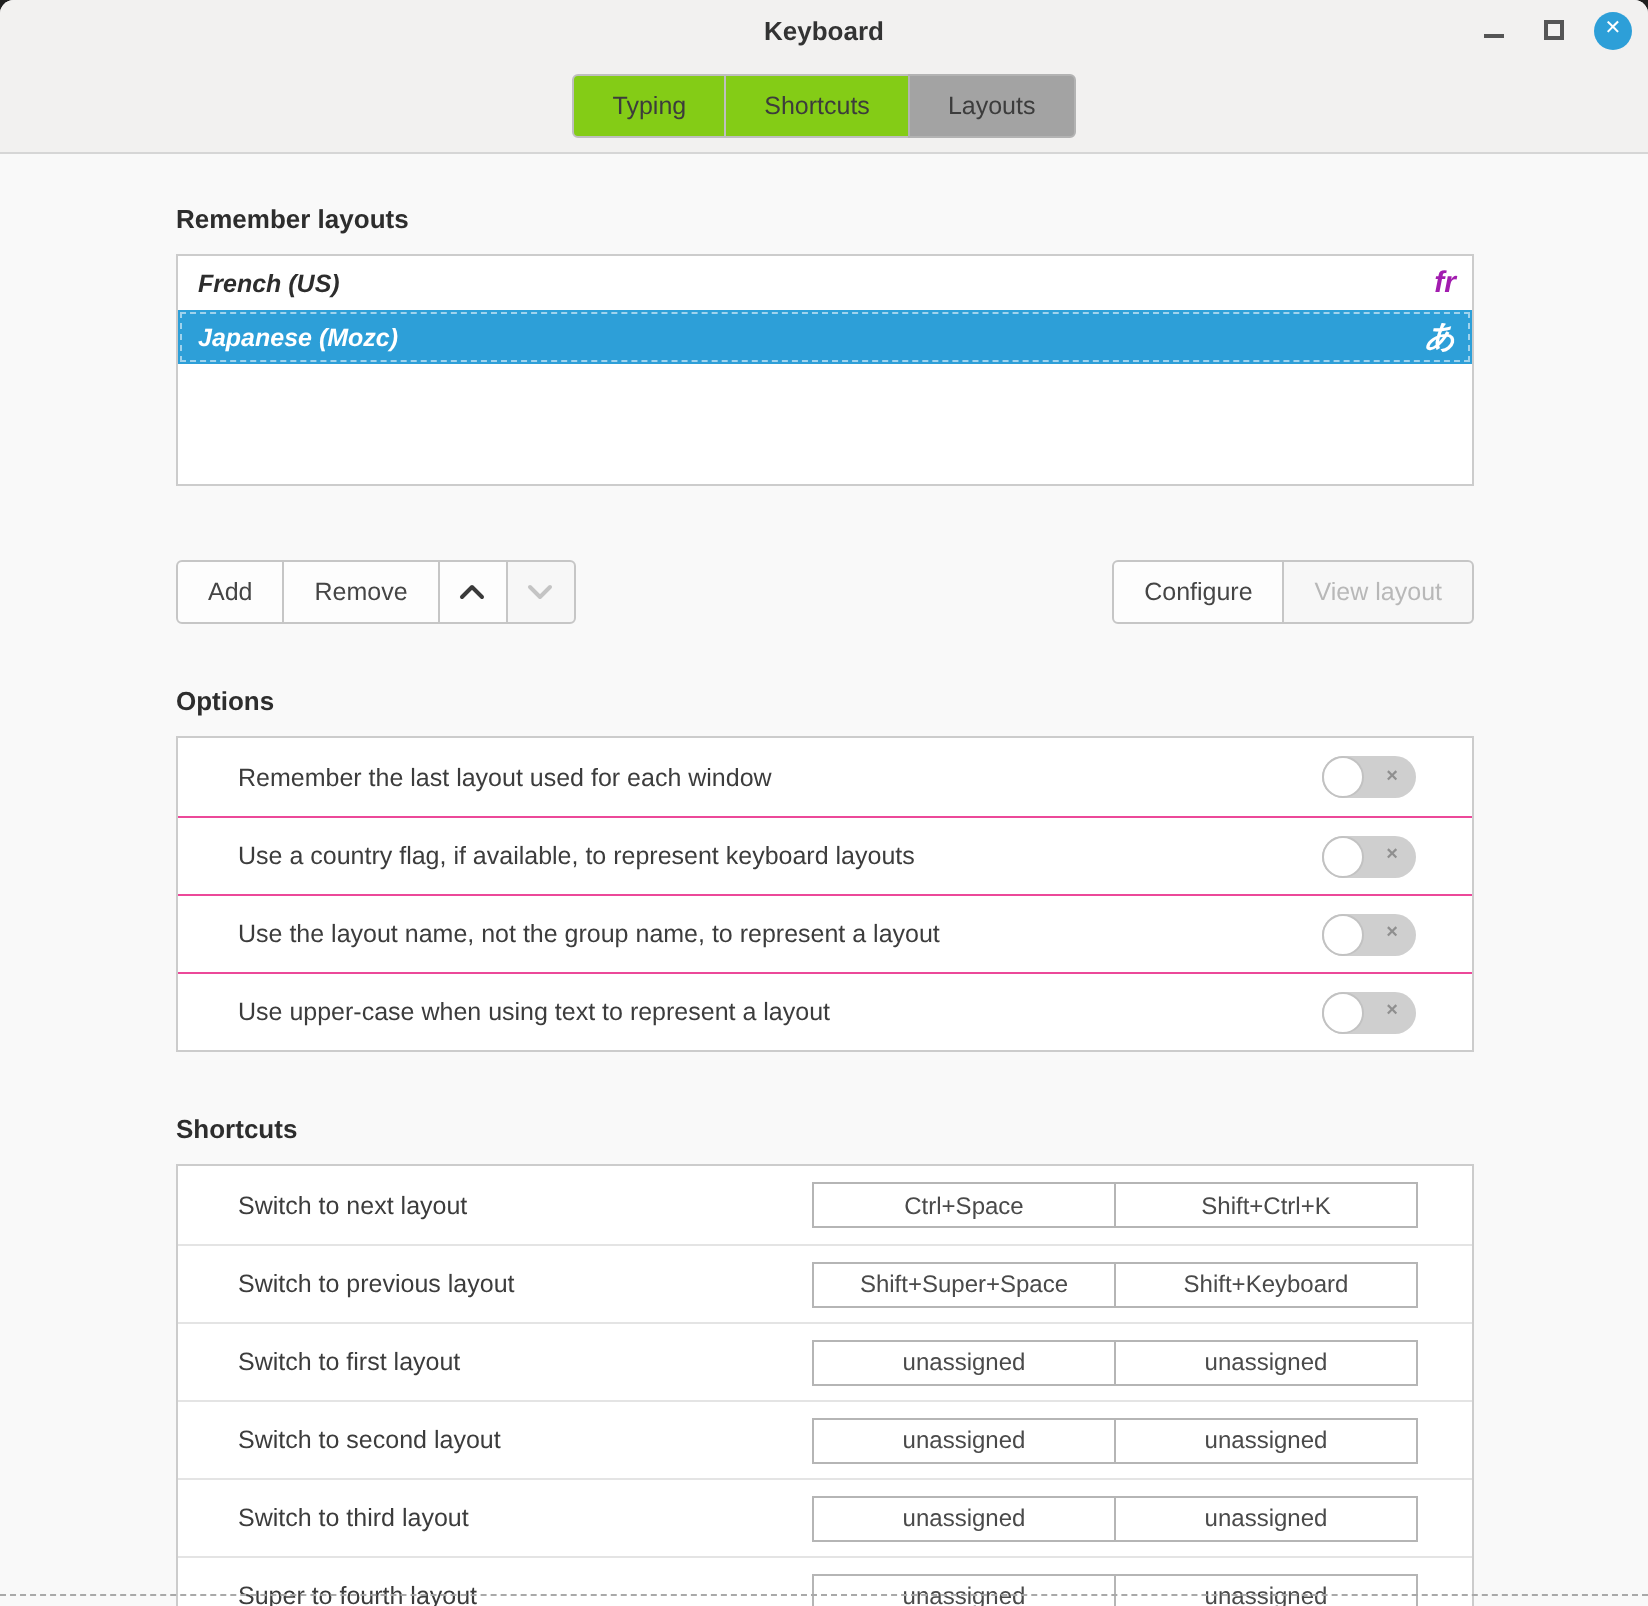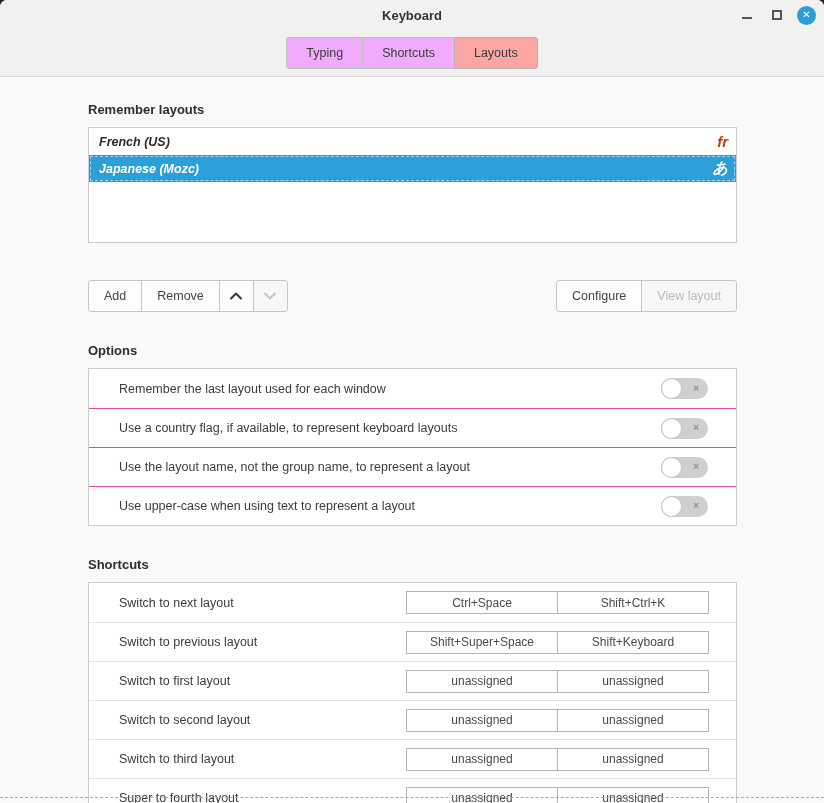--- a/index.html
+++ b/index.html
@@ -32,41 +32,41 @@
   .max-glyph { width: 10px; height: 10px; border: 2px solid #555; }
   .close-btn {
     width: 19px; height: 19px; border-radius: 50%;
     display: flex; align-items: center; justify-content: center;
     color: #fff; font-size: 10px; font-weight: 700; line-height: 1;
   }
   .tabbar { height: 46px; display: flex; justify-content: center; align-items: flex-start; padding-top: 7px; }
   .tab-group { display: flex; }
   .tab {
     height: 32px; padding: 0 19px; font-size: 12.5px; color: #3c3c3c;
-    background: #f0abfc; border: 1px solid #bfbfbf; margin-left: -1px;
+    background: #84cc16; border: 1px solid #bfbfbf; margin-left: -1px;
     display: flex; align-items: center; cursor: default;
   }
   .tab:first-child { border-radius: 3px 0 0 3px; margin-left: 0; }
   .tab:last-child { border-radius: 0 3px 3px 0; }
-  .tab.active { background: #fca5a5; border-color: #b3b3b3; }
+  .tab.active { background: #a3a3a3; border-color: #b3b3b3; }
   
   .content { padding: 0 87px 0 88px; position: relative; }
   .section-heading { font-size: 13px; font-weight: 700; color: #2d2d2d; }
   .h-enabled { margin: 25px 0 10px 0; }
   .h-options { margin: 31px 0 10px 0; }
   .h-shortcuts { margin: 31px 0 10px 0; }
   .card { background: #ffffff; border: 1px solid #cccccc; }
   
   .layout-list { height: 116px; overflow: hidden; }
   .layout-row {
     height: 27px; display: flex; align-items: center;
     padding: 0 8px 0 10px; font-size: 12.5px; font-style: italic;
   }
   .layout-name { font-weight: 700; color: #2d2d2d; flex: 1; }
-  .layout-badge { font-weight: 700; font-size: 15px; color: #c2410c; }
+  .layout-badge { font-weight: 700; font-size: 15px; color: #a21caf; }
   .layout-row.selected { background: #2d9fd8; outline: 1px dashed rgba(255,255,255,0.55); outline-offset: -2px; }
   .layout-row.selected .layout-name, .layout-row.selected .layout-badge { color: #ffffff; }
   
   .list-actions { margin-top: 9px; display: flex; justify-content: space-between; }
   .btn-group { display: flex; }
   .btn {
     height: 32px; background: #fdfdfd; border: 1px solid #c6c6c6;
     font-size: 12.5px; color: #454545; padding: 0 15px; margin-left: -1px;
     display: flex; align-items: center; justify-content: center;
     font-family: inherit; cursor: default; margin-top: 28px;

